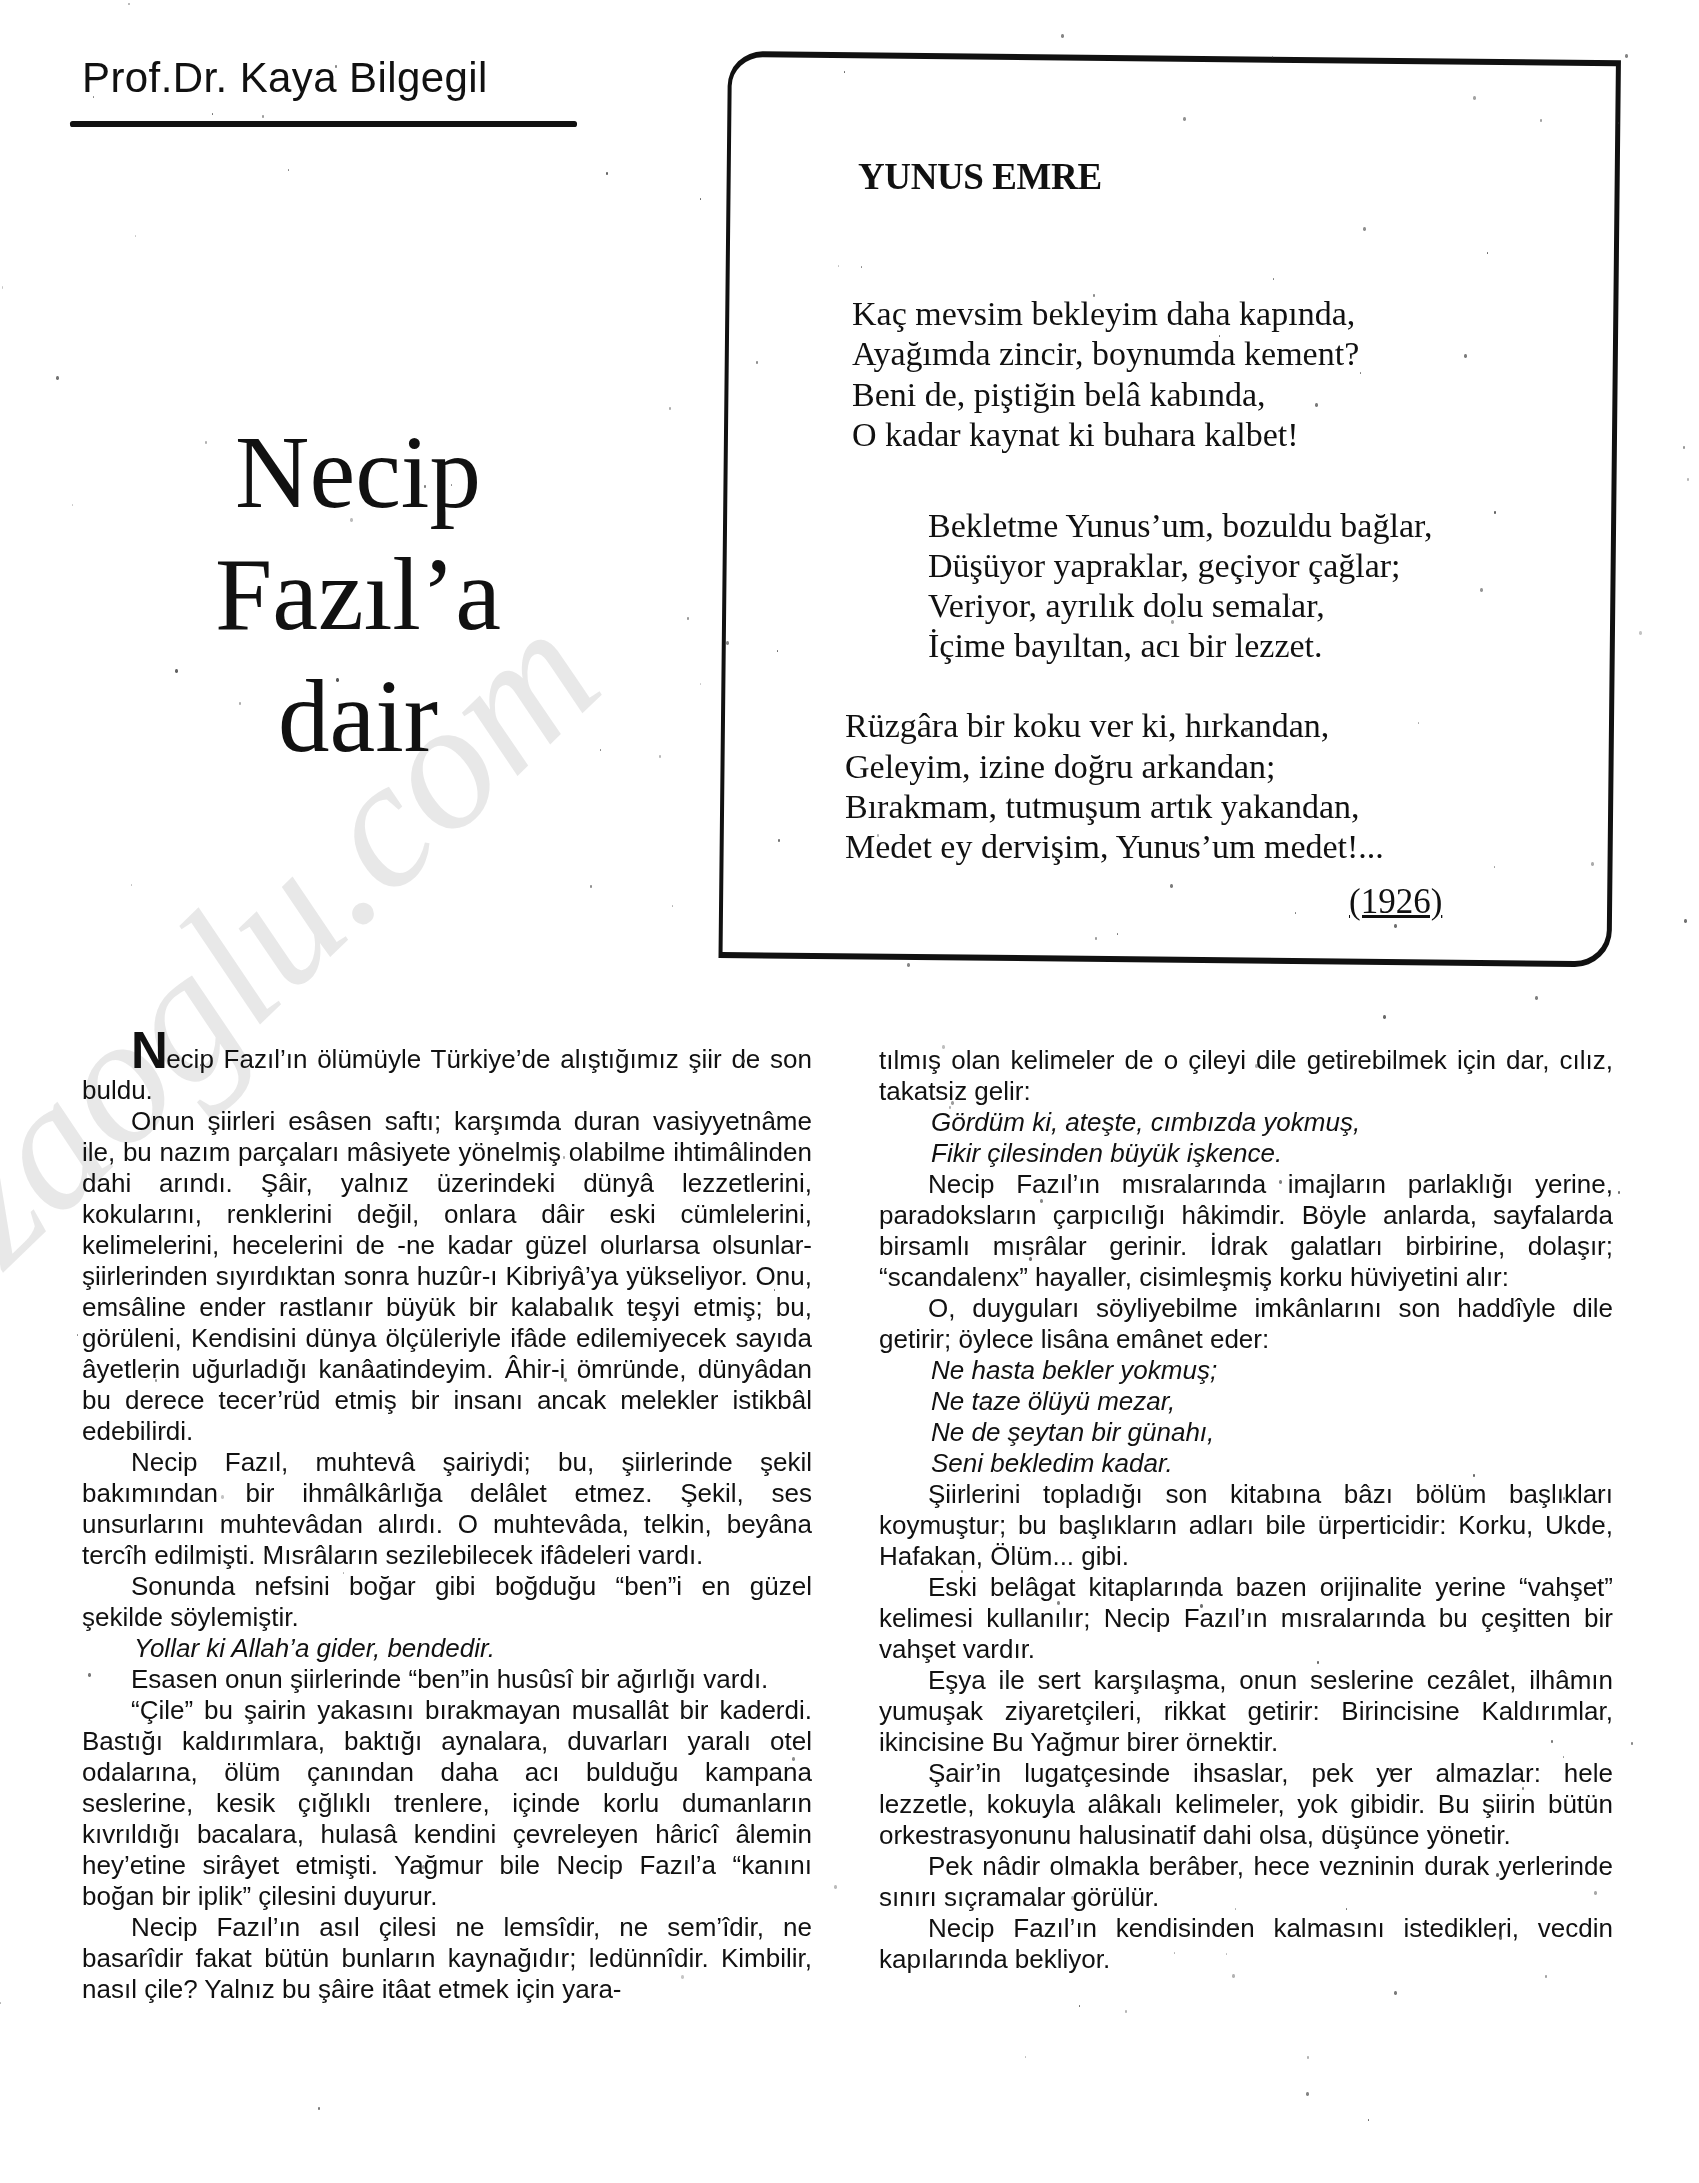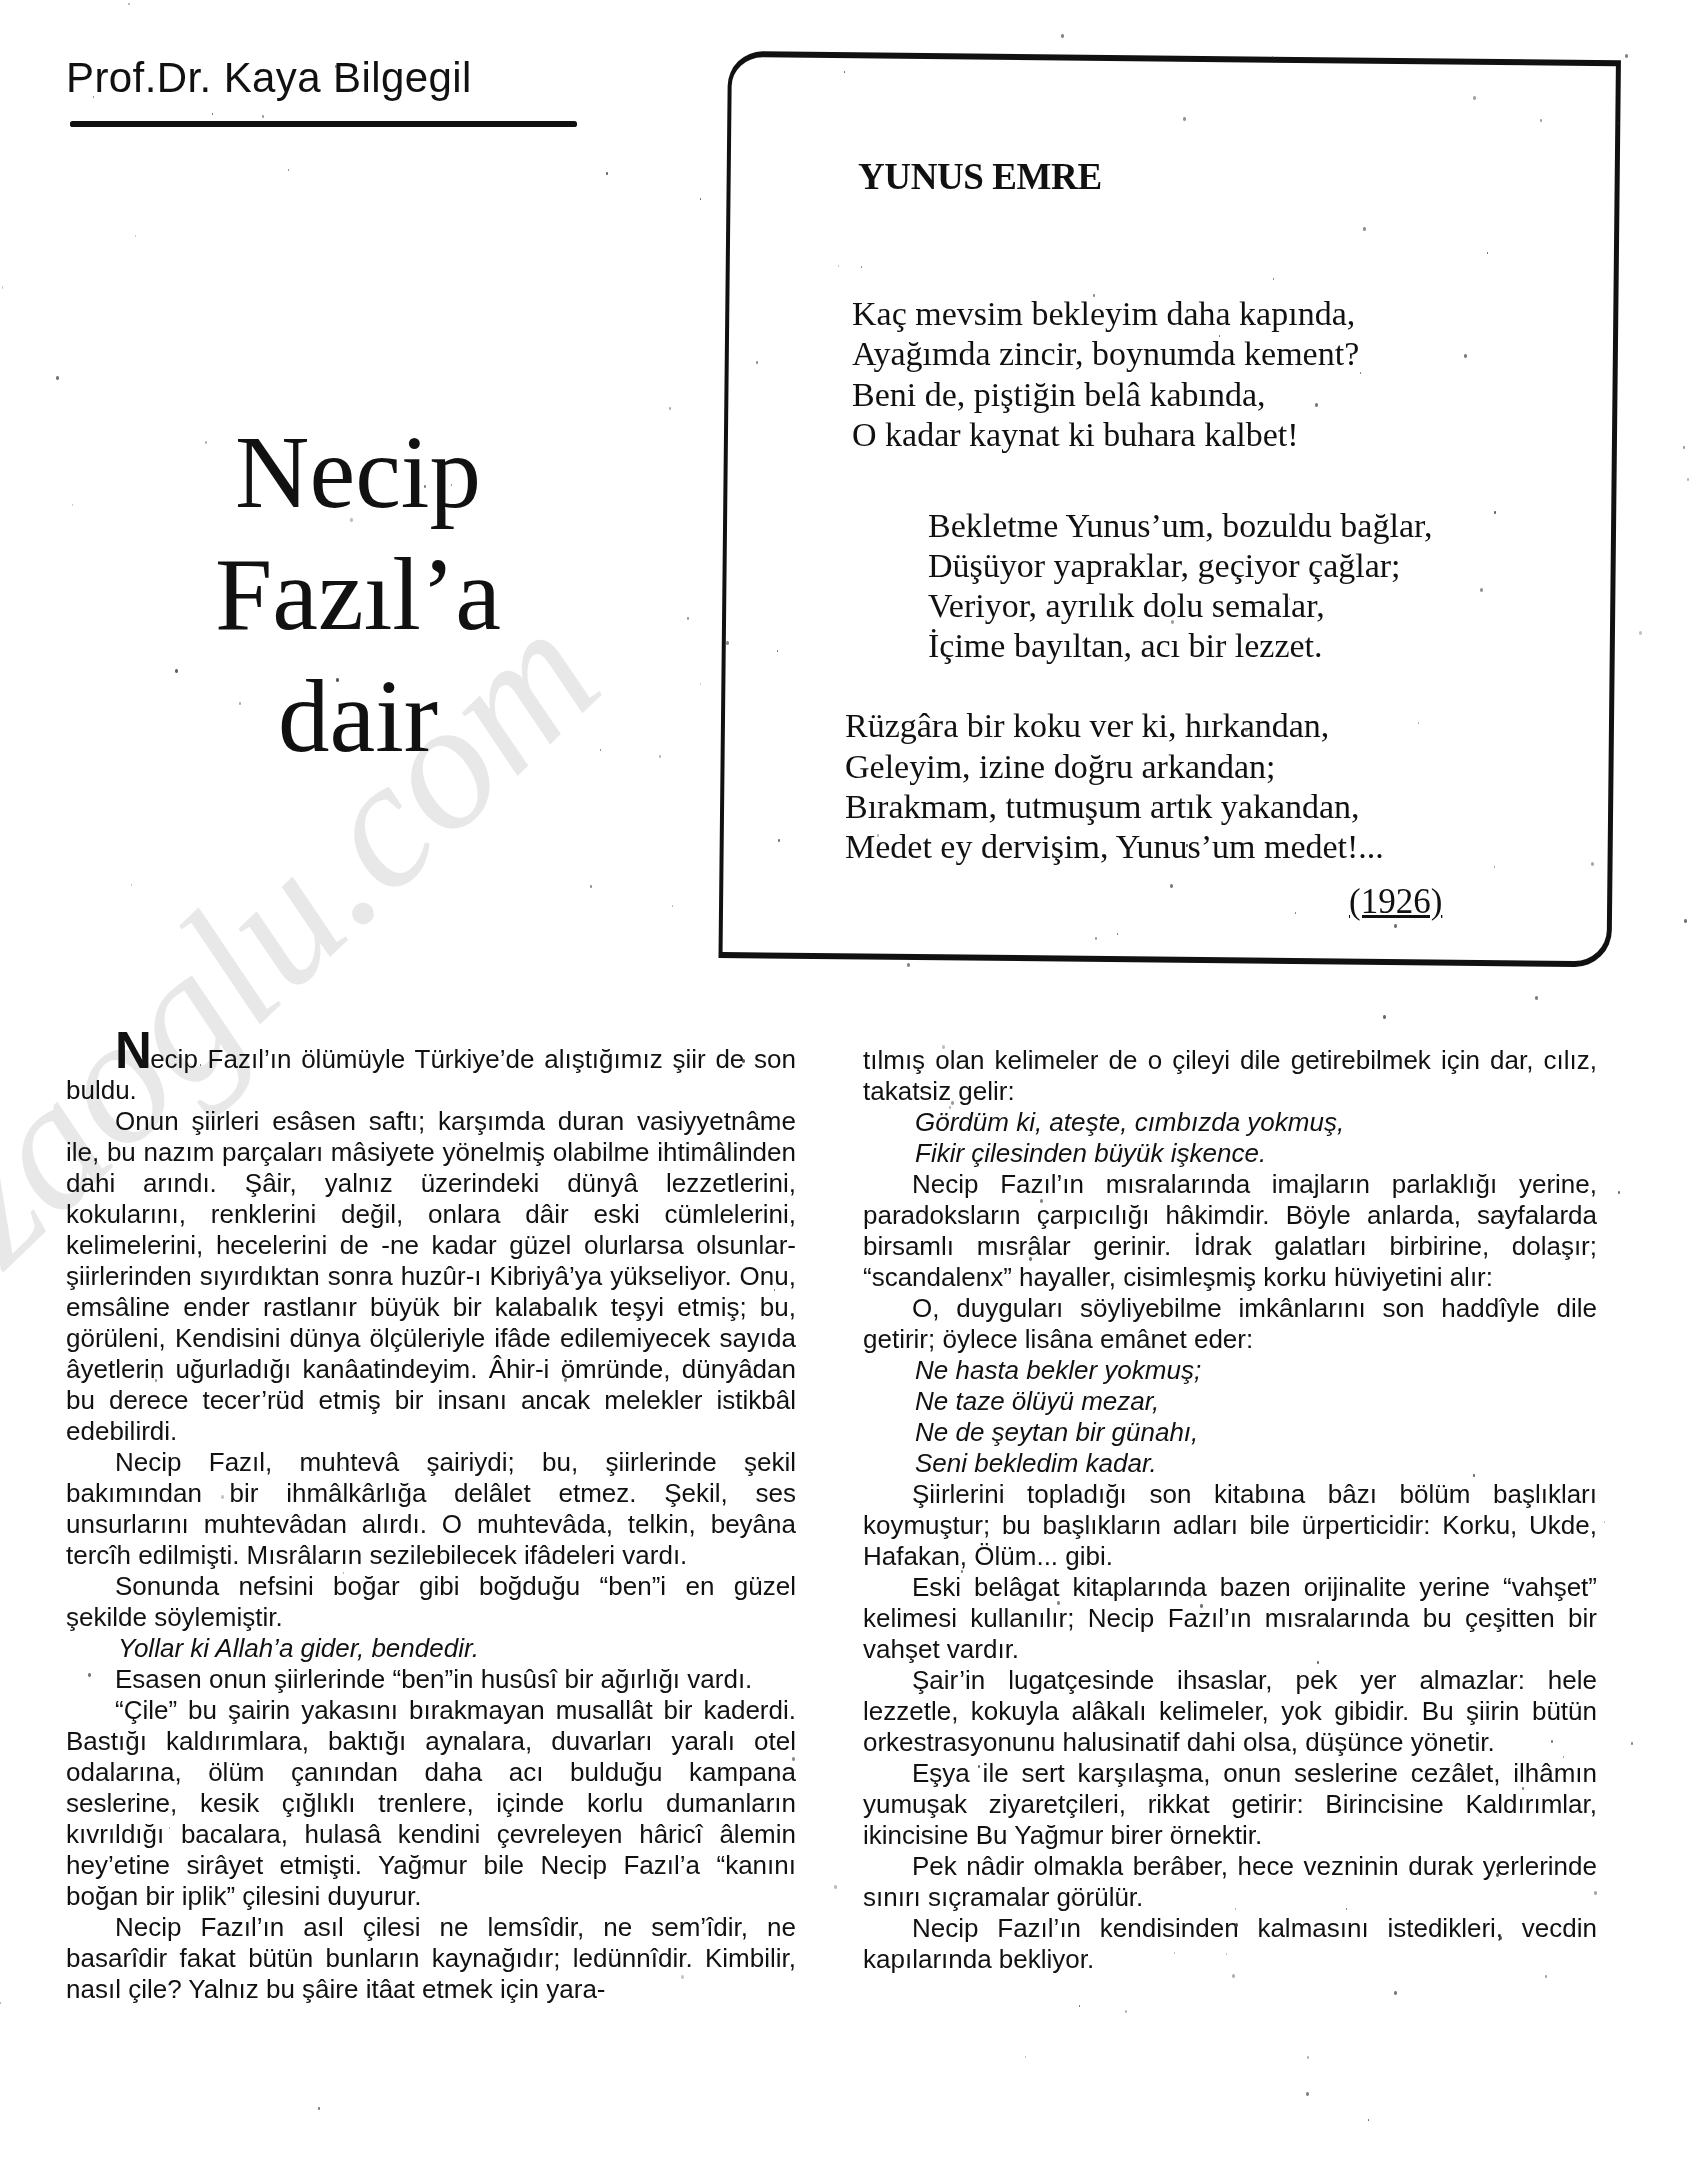--- a/index.html
+++ b/index.html
@@ -1,18 +1,18 @@
 <!DOCTYPE html>
 <html style="font-size:14px"><head>
 <meta charset="utf-8">
 <style>
   html, body { margin: 0; padding: 0; background: #ffffff; }
   body { width: 1700px; height: 2184px; position: relative; overflow: hidden; color: #111; }
   .serif { font-family: "Liberation Serif", "DejaVu Serif", serif; }
-  .sans { font-family: "Liberation Sans", "DejaVu Sans", sans-serif; }
+  .sans { font-family: "Liberation Sans", "DejaVu Sans", sans-serif; margin-left: 16px; }
 
   #author {
     position: absolute; left: 66px; top: 54px;
     font-size: 42px; font-weight: normal; letter-spacing: 0.4px;
   }
   #author-rule {
     position: absolute; left: 70px; top: 121px; width: 507px; height: 6.1px;
     background: #111; border-radius: 2.6px;
   }
 
@@ -93,22 +93,22 @@
     <p class="q">Gördüm ki, ateşte, cımbızda yokmuş,</p>
     <p class="q">Fikir çilesinden büyük işkence.</p>
     <p class="ind">Necip Fazıl’ın mısralarında imajların parlaklığı yerine, paradoksların çarpıcılığı hâkimdir. Böyle anlarda, sayfalarda birsamlı mısrâlar gerinir. İdrak galatları birbirine, dolaşır; “scandalenx” hayaller, cisimleşmiş korku hüviyetini alır:</p>
     <p class="ind">O, duyguları söyliyebilme imkânlarını son haddîyle dile getirir; öylece lisâna emânet eder:</p>
     <p class="q">Ne hasta bekler yokmuş;</p>
     <p class="q">Ne taze ölüyü mezar,</p>
     <p class="q">Ne de şeytan bir günahı,</p>
     <p class="q">Seni bekledim kadar.</p>
     <p class="ind">Şiirlerini topladığı son kitabına bâzı bölüm başlıkları koymuştur; bu başlıkların adları bile ürperticidir: Korku, Ukde, Hafakan, Ölüm... gibi.</p>
     <p class="ind">Eski belâgat kitaplarında bazen orijinalite yerine “vahşet” kelimesi kullanılır; Necip Fazıl’ın mısralarında bu çeşitten bir vahşet vardır.</p>
+    <p class="ind">Eşya ile sert karşılaşma, onun seslerine cezâlet, ilhâmın yumuşak ziyaretçileri, rikkat getirir: Birincisine Kaldırımlar, ikincisine Bu Yağmur birer örnektir.</p>
     <p class="ind">Şair’in lugatçesinde ihsaslar, pek yer almazlar: hele lezzetle, kokuyla alâkalı kelimeler, yok gibidir. Bu şiirin bütün orkestrasyonunu halusinatif dahi olsa, düşünce yönetir.</p>
-    <p class="ind">Eşya ile sert karşılaşma, onun seslerine cezâlet, ilhâmın yumuşak ziyaretçileri, rikkat getirir: Birincisine Kaldırımlar, ikincisine Bu Yağmur birer örnektir.</p>
     <p class="ind">Pek nâdir olmakla berâber, hece vezninin durak yerlerinde sınırı sıçramalar görülür.</p>
     <p class="ind">Necip Fazıl’ın kendisinden kalmasını istedikleri, vecdin kapılarında bekliyor.</p>
   </div>
 
 <div id="specks">
     <div class="speck" style="left: 0px; top: 2002px; width: 0.9px; height: 1.7px; opacity: 0.43;"></div>
     <div class="speck" style="left: 1235px; top: 1158px; width: 0.9px; height: 1.7px; opacity: 0.75;"></div>
     <div class="speck" style="left: 1279px; top: 1180px; width: 2.6px; height: 3.5px; opacity: 0.68;"></div>
     <div class="speck" style="left: 1383px; top: 526px; width: 1.7px; height: 2.6px; opacity: 0.72;"></div>
     <div class="speck" style="left: 1183px; top: 117px; width: 2.6px; height: 3.5px; opacity: 0.58;"></div>

